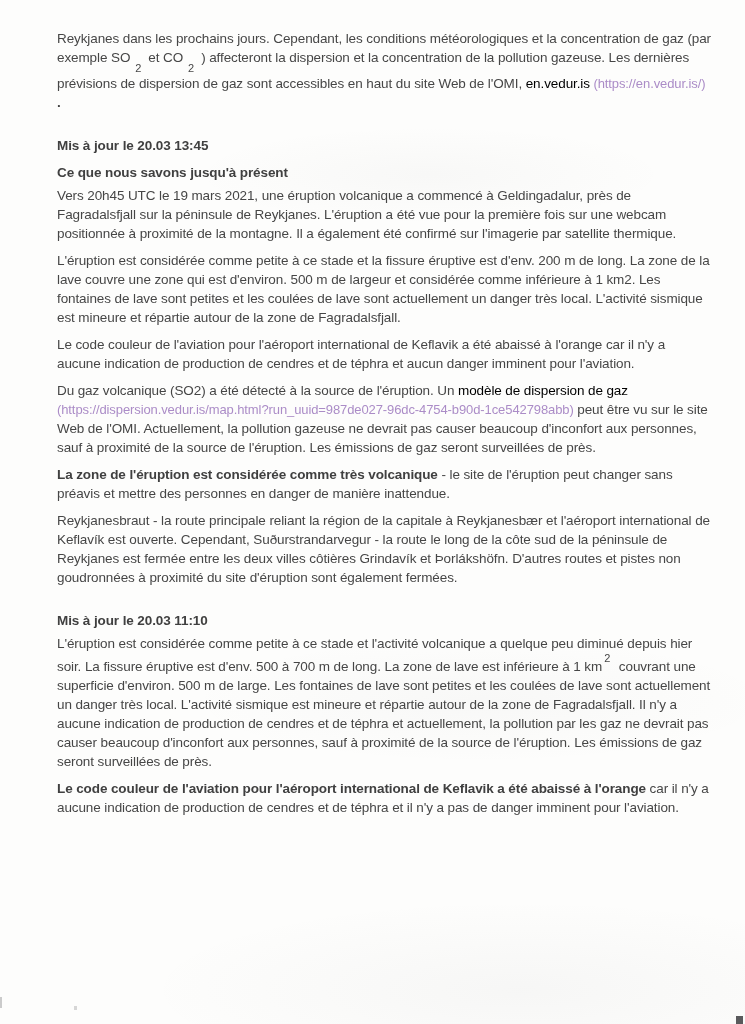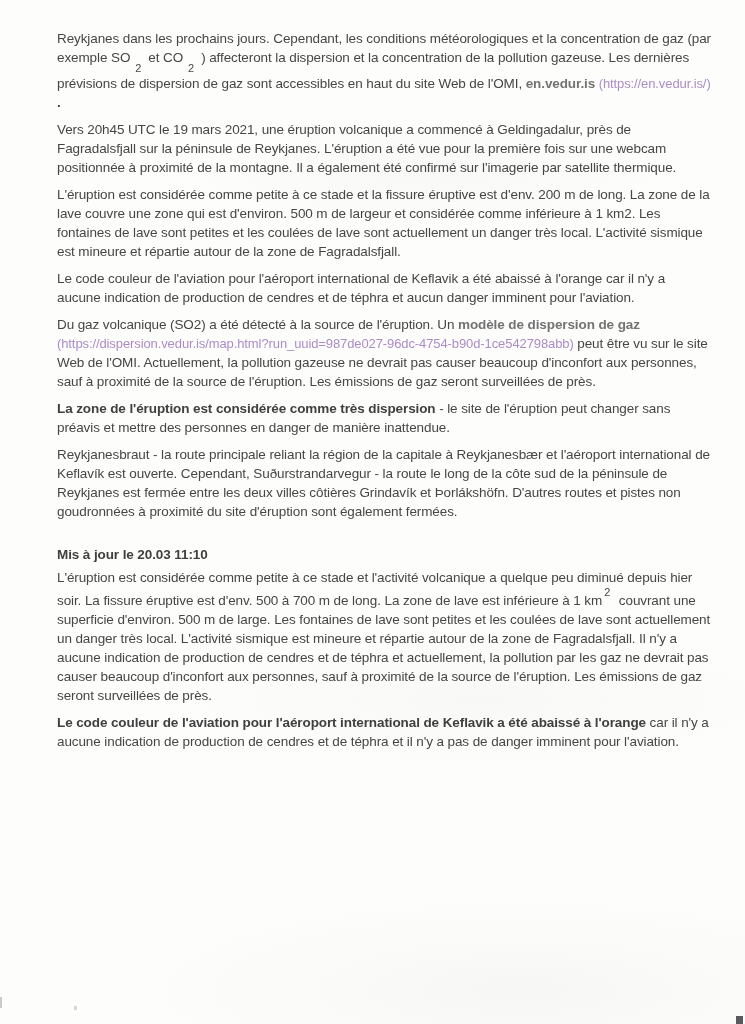--- a/index.html
+++ b/index.html
@@ -26,21 +26,21 @@
     width: 655px;
     font-size: 13.5px;
     line-height: 19px;
     letter-spacing: -0.1px;
   }
   .para { margin: 0 0 8px 0; }
   .heading { margin: 24px 0 4px 0; font-weight: bold; color: #404040; }
   .heading + .heading { margin-top: 8px; }
   .b { font-weight: bold; color: #404040; }
   a.link-bold {
-    color: #737373; font-weight: bold; text-decoration: none; cursor: pointer;
+    color: #000000; font-weight: normal; text-decoration: none; cursor: pointer;
   }
   a.link-url {
     color: #ab8cc7; font-size: 13px; text-decoration: none; cursor: pointer;
   }
   .sub2 {
     display: inline-block; font-size: 11px; line-height: 11px;
     vertical-align: -10px; padding: 0 7px 0 5px; color: #464646;
   }
   .sup2 {
     display: inline-block; font-size: 11px; line-height: 11px;
@@ -54,32 +54,34 @@
 </head>
 <body>
 
 <div class="page">
   <div class="noise"></div>
 
   <div class="content">
 
     <p class="para"><span>Reykjanes dans les prochains jours. Cependant, les conditions météorologiques et la concentration de gaz (par exemple SO</span><span class="sub2">2</span><span>et CO</span><span class="sub2">2</span><span>) affecteront la dispersion et la concentration de la pollution gazeuse. Les dernières prévisions de dispersion de gaz sont accessibles en haut du site Web de l'OMI, </span><a class="link-bold">en.vedur.is</a><a class="link-url"> (https://en.vedur.is/)</a><span class="b"> .</span></p>
 
+    <p class="heading">Mis à jour le 20.03 13:45</p>
 
+    <p class="heading">Ce que nous savons jusqu'à présent</p>
 
     <p class="para">Vers 20h45 UTC le 19 mars 2021, une éruption volcanique a commencé à Geldingadalur, près de Fagradalsfjall sur la péninsule de Reykjanes. L'éruption a été vue pour la première fois sur une webcam positionnée à proximité de la montagne. Il a également été confirmé sur l'imagerie par satellite thermique.</p>
 
 
     <p class="para">L'éruption est considérée comme petite à ce stade et la fissure éruptive est d'env. 200 m de long. La zone de la lave couvre une zone qui est d'environ. 500 m de largeur et considérée comme inférieure à 1 km2. Les fontaines de lave sont petites et les coulées de lave sont actuellement un danger très local. L'activité sismique est mineure et répartie autour de la zone de Fagradalsfjall.</p>
 
     <p class="para">Le code couleur de l'aviation pour l'aéroport international de Keflavik a été abaissé à l'orange car il n'y a aucune indication de production de cendres et de téphra et aucun danger imminent pour l'aviation.</p>
 
     <p class="para"><span>Du gaz volcanique (SO2) a été détecté à la source de l'éruption. Un </span><a class="link-bold">modèle de dispersion de gaz</a><a class="link-url"> (https://dispersion.vedur.is/map.html?run_uuid=987de027-96dc-4754-b90d-1ce542798abb)</a><span> peut être vu sur le site Web de l'OMI. Actuellement, la pollution gazeuse ne devrait pas causer beaucoup d'inconfort aux personnes, sauf à proximité de la source de l'éruption. Les émissions de gaz seront surveillées de près.</span></p>
 
-    <p class="para"><span class="b">La zone de l'éruption est considérée comme très dispersion</span><span> - le site de l'éruption peut changer sans préavis et mettre des personnes en danger de manière inattendue.</span></p>
+    <p class="para"><span class="b">La zone de l'éruption est considérée comme très volcanique</span><span> - le site de l'éruption peut changer sans préavis et mettre des personnes en danger de manière inattendue.</span></p>
 
     <p class="para">Reykjanesbraut - la route principale reliant la région de la capitale à Reykjanesbær et l'aéroport international de Keflavík est ouverte. Cependant, Suðurstrandarvegur - la route le long de la côte sud de la péninsule de Reykjanes est fermée entre les deux villes côtières Grindavík et Þorlákshöfn. D'autres routes et pistes non goudronnées à proximité du site d'éruption sont également fermées.</p>
 
     <p class="heading">Mis à jour le 20.03 11:10</p>
 
     <p class="para"><span>L'éruption est considérée comme petite à ce stade et l'activité volcanique a quelque peu diminué depuis hier soir. La fissure éruptive est d'env. 500 à 700 m de long. La zone de lave est inférieure à 1 km</span><span class="sup2">2</span><span> couvrant une superficie d'environ. 500 m de large. Les fontaines de lave sont petites et les coulées de lave sont actuellement un danger très local. L'activité sismique est mineure et répartie autour de la zone de Fagradalsfjall. Il n'y a aucune indication de production de cendres et de téphra et actuellement, la pollution par les gaz ne devrait pas causer beaucoup d'inconfort aux personnes, sauf à proximité de la source de l'éruption. Les émissions de gaz seront surveillées de près.</span></p>
 
     <p class="para"><span class="b">Le code couleur de l'aviation pour l'aéroport international de Keflavik a été abaissé à l'orange</span><span> car il n'y a aucune indication de production de cendres et de téphra et il n'y a pas de danger imminent pour l'aviation.</span></p>
 
   </div>

